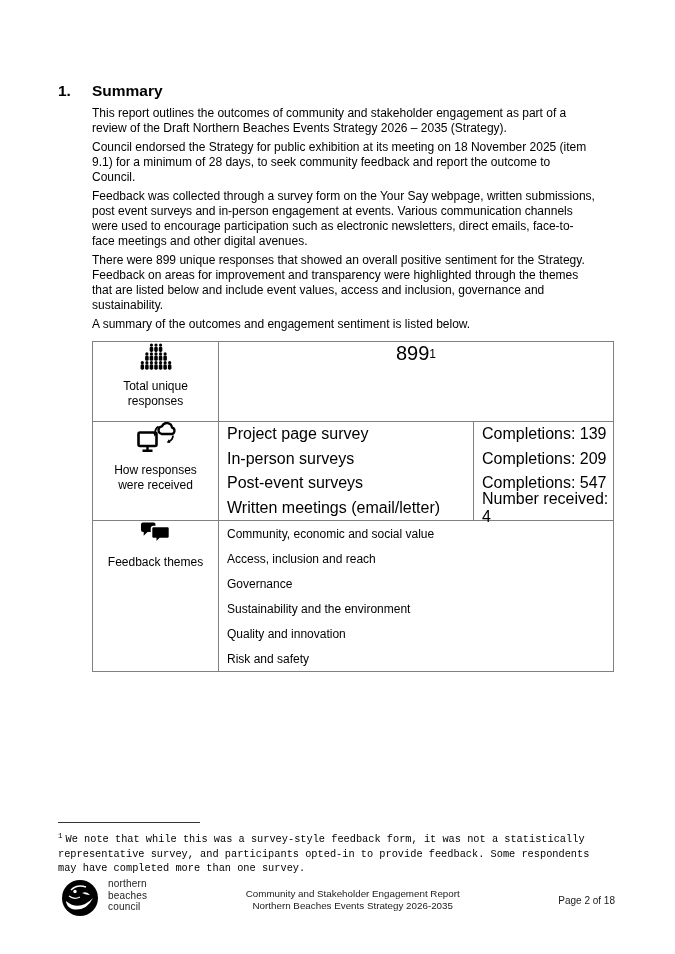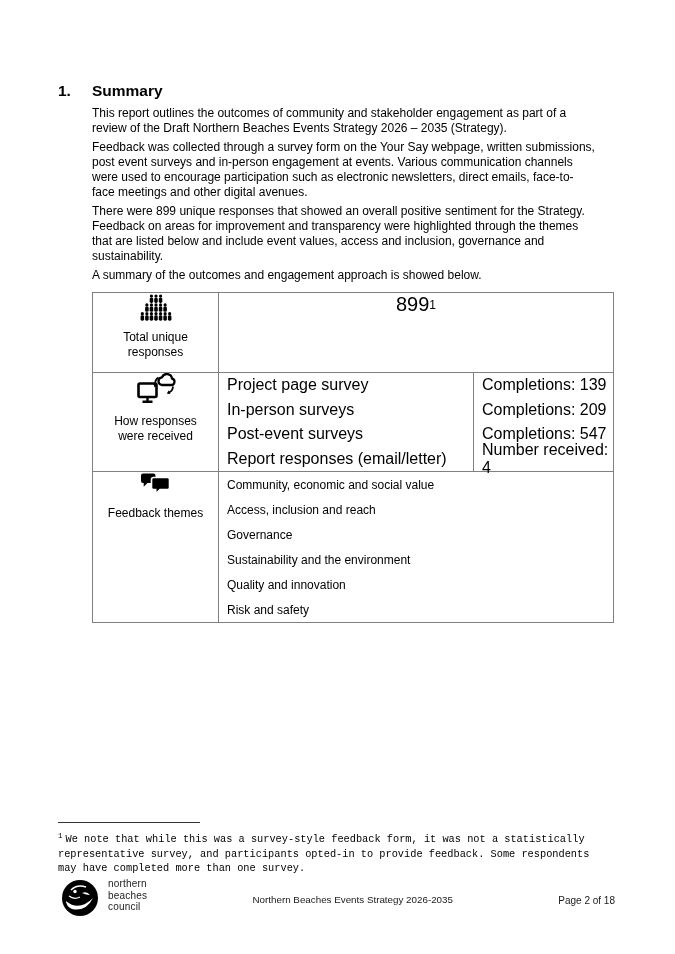--- a/index.html
+++ b/index.html
@@ -73,23 +73,24 @@
 <div class="page">
 
   <div class="content">
 
     <div class="h1-row">
       <span class="h1-num">1.</span>
       <span>Summary</span>
     </div>
 
     <p class="body-p first">This report outlines the outcomes of community and stakeholder engagement as part of a review of the Draft Northern Beaches Events Strategy 2026 – 2035 (Strategy).</p>
+    <p class="body-p">Council endorsed the Strategy for public exhibition at its meeting on 18 November 2025 (item 9.1) for a minimum of 28 days, to seek community feedback and report the outcome to Council.</p>
     <p class="body-p">Feedback was collected through a survey form on the Your Say webpage, written submissions, post event surveys and in-person engagement at events. Various communication channels were used to encourage participation such as electronic newsletters, direct emails, face-to-face meetings and other digital avenues.</p>
     <p class="body-p">There were 899 unique responses that showed an overall positive sentiment for the Strategy. Feedback on areas for improvement and transparency were highlighted through the themes that are listed below and include event values, access and inclusion, governance and sustainability.</p>
-    <p class="body-p">A summary of the outcomes and engagement approach is showed below.</p>
+    <p class="body-p">A summary of the outcomes and engagement sentiment is listed below.</p>
 
 
     <table class="kt">
       <colgroup>
           <col style="width:126px">
           <col style="width:255px">
           <col style="width:140px">
         </colgroup>
       <tbody>
           <tr style="height:80px">
@@ -145,21 +146,21 @@
               </svg>
             </span>
             <span class="lbl">How responses were received</span>
           </div>
         </td>
         <td>
           <div class="lines">
             <div class="line-245">Project page survey</div>
             <div class="line-245">In-person surveys</div>
             <div class="line-245">Post-event surveys</div>
-            <div class="line-245">Report responses (email/letter)</div>
+            <div class="line-245">Written meetings (email/letter)</div>
           </div>
         </td>
         <td>
           <div class="lines">
             <div class="line-245">Completions: 139</div>
             <div class="line-245">Completions: 209</div>
             <div class="line-245">Completions: 547</div>
             <div class="line-245">Number received: 4</div>
           </div>
         </td>
@@ -210,18 +211,19 @@
           <path d="M22 15 q5 -2 8 2 q-4 0 -8 -2 z" fill="#fff"></path>
         </svg>
       </span>
       <div class="logo-wordmark">
         <div>northern</div>
         <div>beaches</div>
         <div>council</div>
       </div>
     </div>
     <div class="footer-center">
+      <div>Community and Stakeholder Engagement Report</div>
       <div>Northern Beaches Events Strategy 2026-2035</div>
     </div>
     <div class="footer-right">Page 2 of 18</div>
   </div>
 
 </div>
 
 </body></html>

